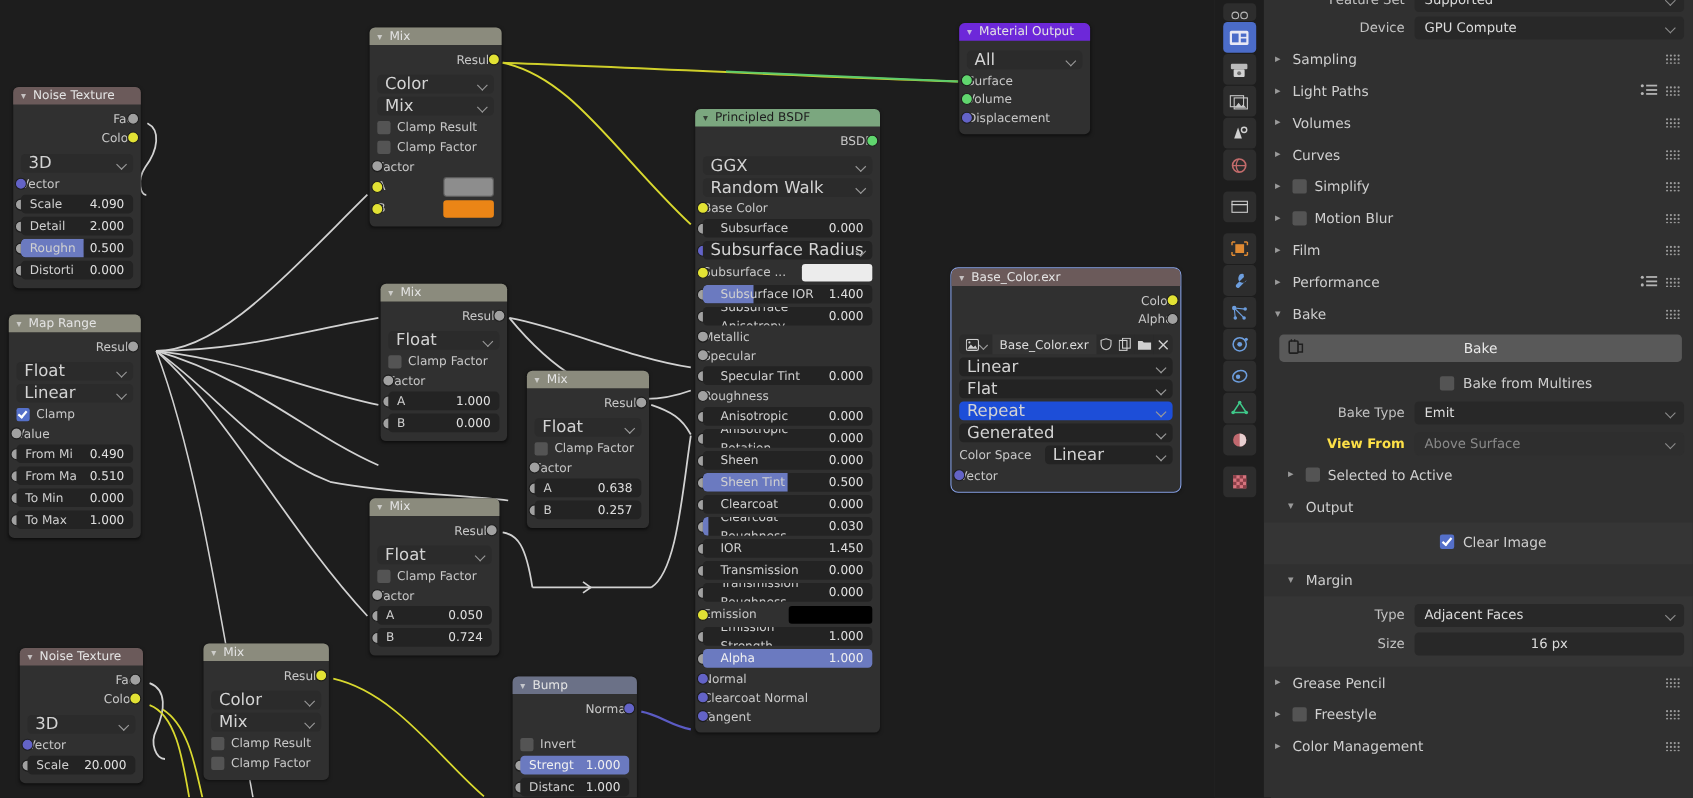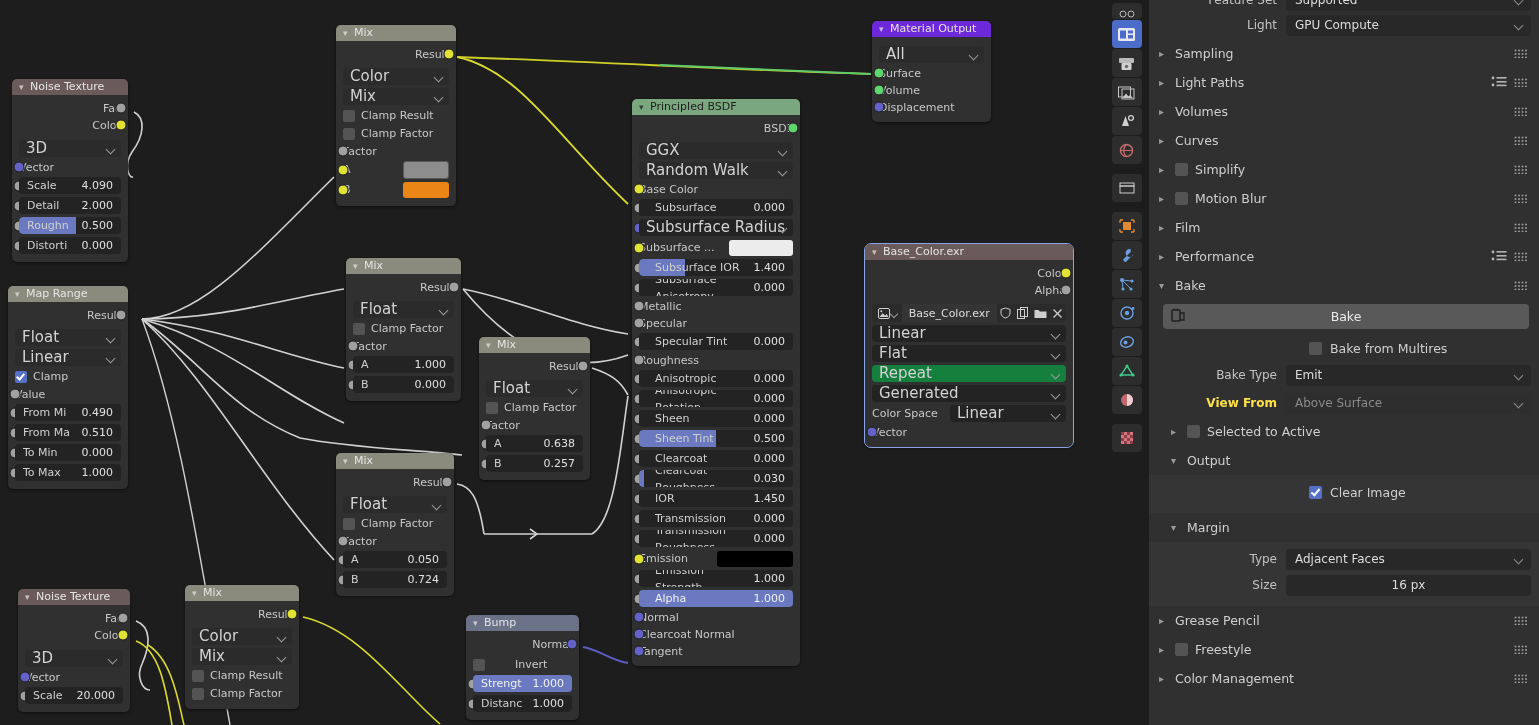--- a/index.html
+++ b/index.html
@@ -480,21 +480,21 @@
 
   <div class="node" style="left:466px;top:615px;width:113px;">
     <div class="hdr vec">
       <span class="caret">▾</span><span>Bump</span>
     </div>
     <div class="body">
       <div class="row h16">
         <span class="lbl right">Normal</span>
         <span class="sock r s-violet"></span>
       </div>
-      <div class="cbrow" style="margin-top:4px;gap:24px;">
+      <div class="cbrow" style="margin-top:16px;">
         <span class="cb"></span>
         <span class="lbl">Invert</span>
       </div>
       <div class="row">
         <span class="sock l s-gray"></span>
         <div class="num hi">
             <span class="n-l">Strengt</span>
             <span class="n-v">1.000</span>
           </div>
       </div>
@@ -744,21 +744,21 @@
             </svg>
         </div>
       </div>
       <div class="row">
           <div class="drop" style="background:#232323">Linear</div>
         </div>
       <div class="row">
           <div class="drop" style="background:#232323">Flat</div>
         </div>
       <div class="row">
-          <div class="drop" style="background:#15803d">Repeat</div>
+          <div class="drop" style="background:#1d4ed8">Repeat</div>
         </div>
       <div class="row">
           <div class="drop" style="background:#232323">Generated</div>
         </div>
       <div class="row">
         <span class="lbl" style="width:78px;">Color Space</span>
         <div class="drop" style="background:#232323">Linear</div>
       </div>
       <div class="row h16">
           <span class="sock l s-violet"></span>
@@ -882,21 +882,21 @@
   </div>
 
   <div id="propbody">
 
     <div class="prow" style="height:18px;margin-top:-9px;">
       <span class="plabel">Feature Set</span>
       <div class="pdrop">Supported</div>
     </div>
 
     <div class="prow" style="margin-top:2px;">
-      <span class="plabel">Light</span>
+      <span class="plabel">Device</span>
       <div class="pdrop">GPU Compute</div>
     </div>
 
     <div class="phead">
       <span class="tri">▸</span>
       <span>Sampling</span>
       <span class="grip"><svg width="15" height="9" viewBox="0 0 15 9">
             <g fill="#9a9a9a">
               <circle cx="1.5" cy="1.5" r="1"></circle>
               <circle cx="5" cy="1.5" r="1"></circle>

